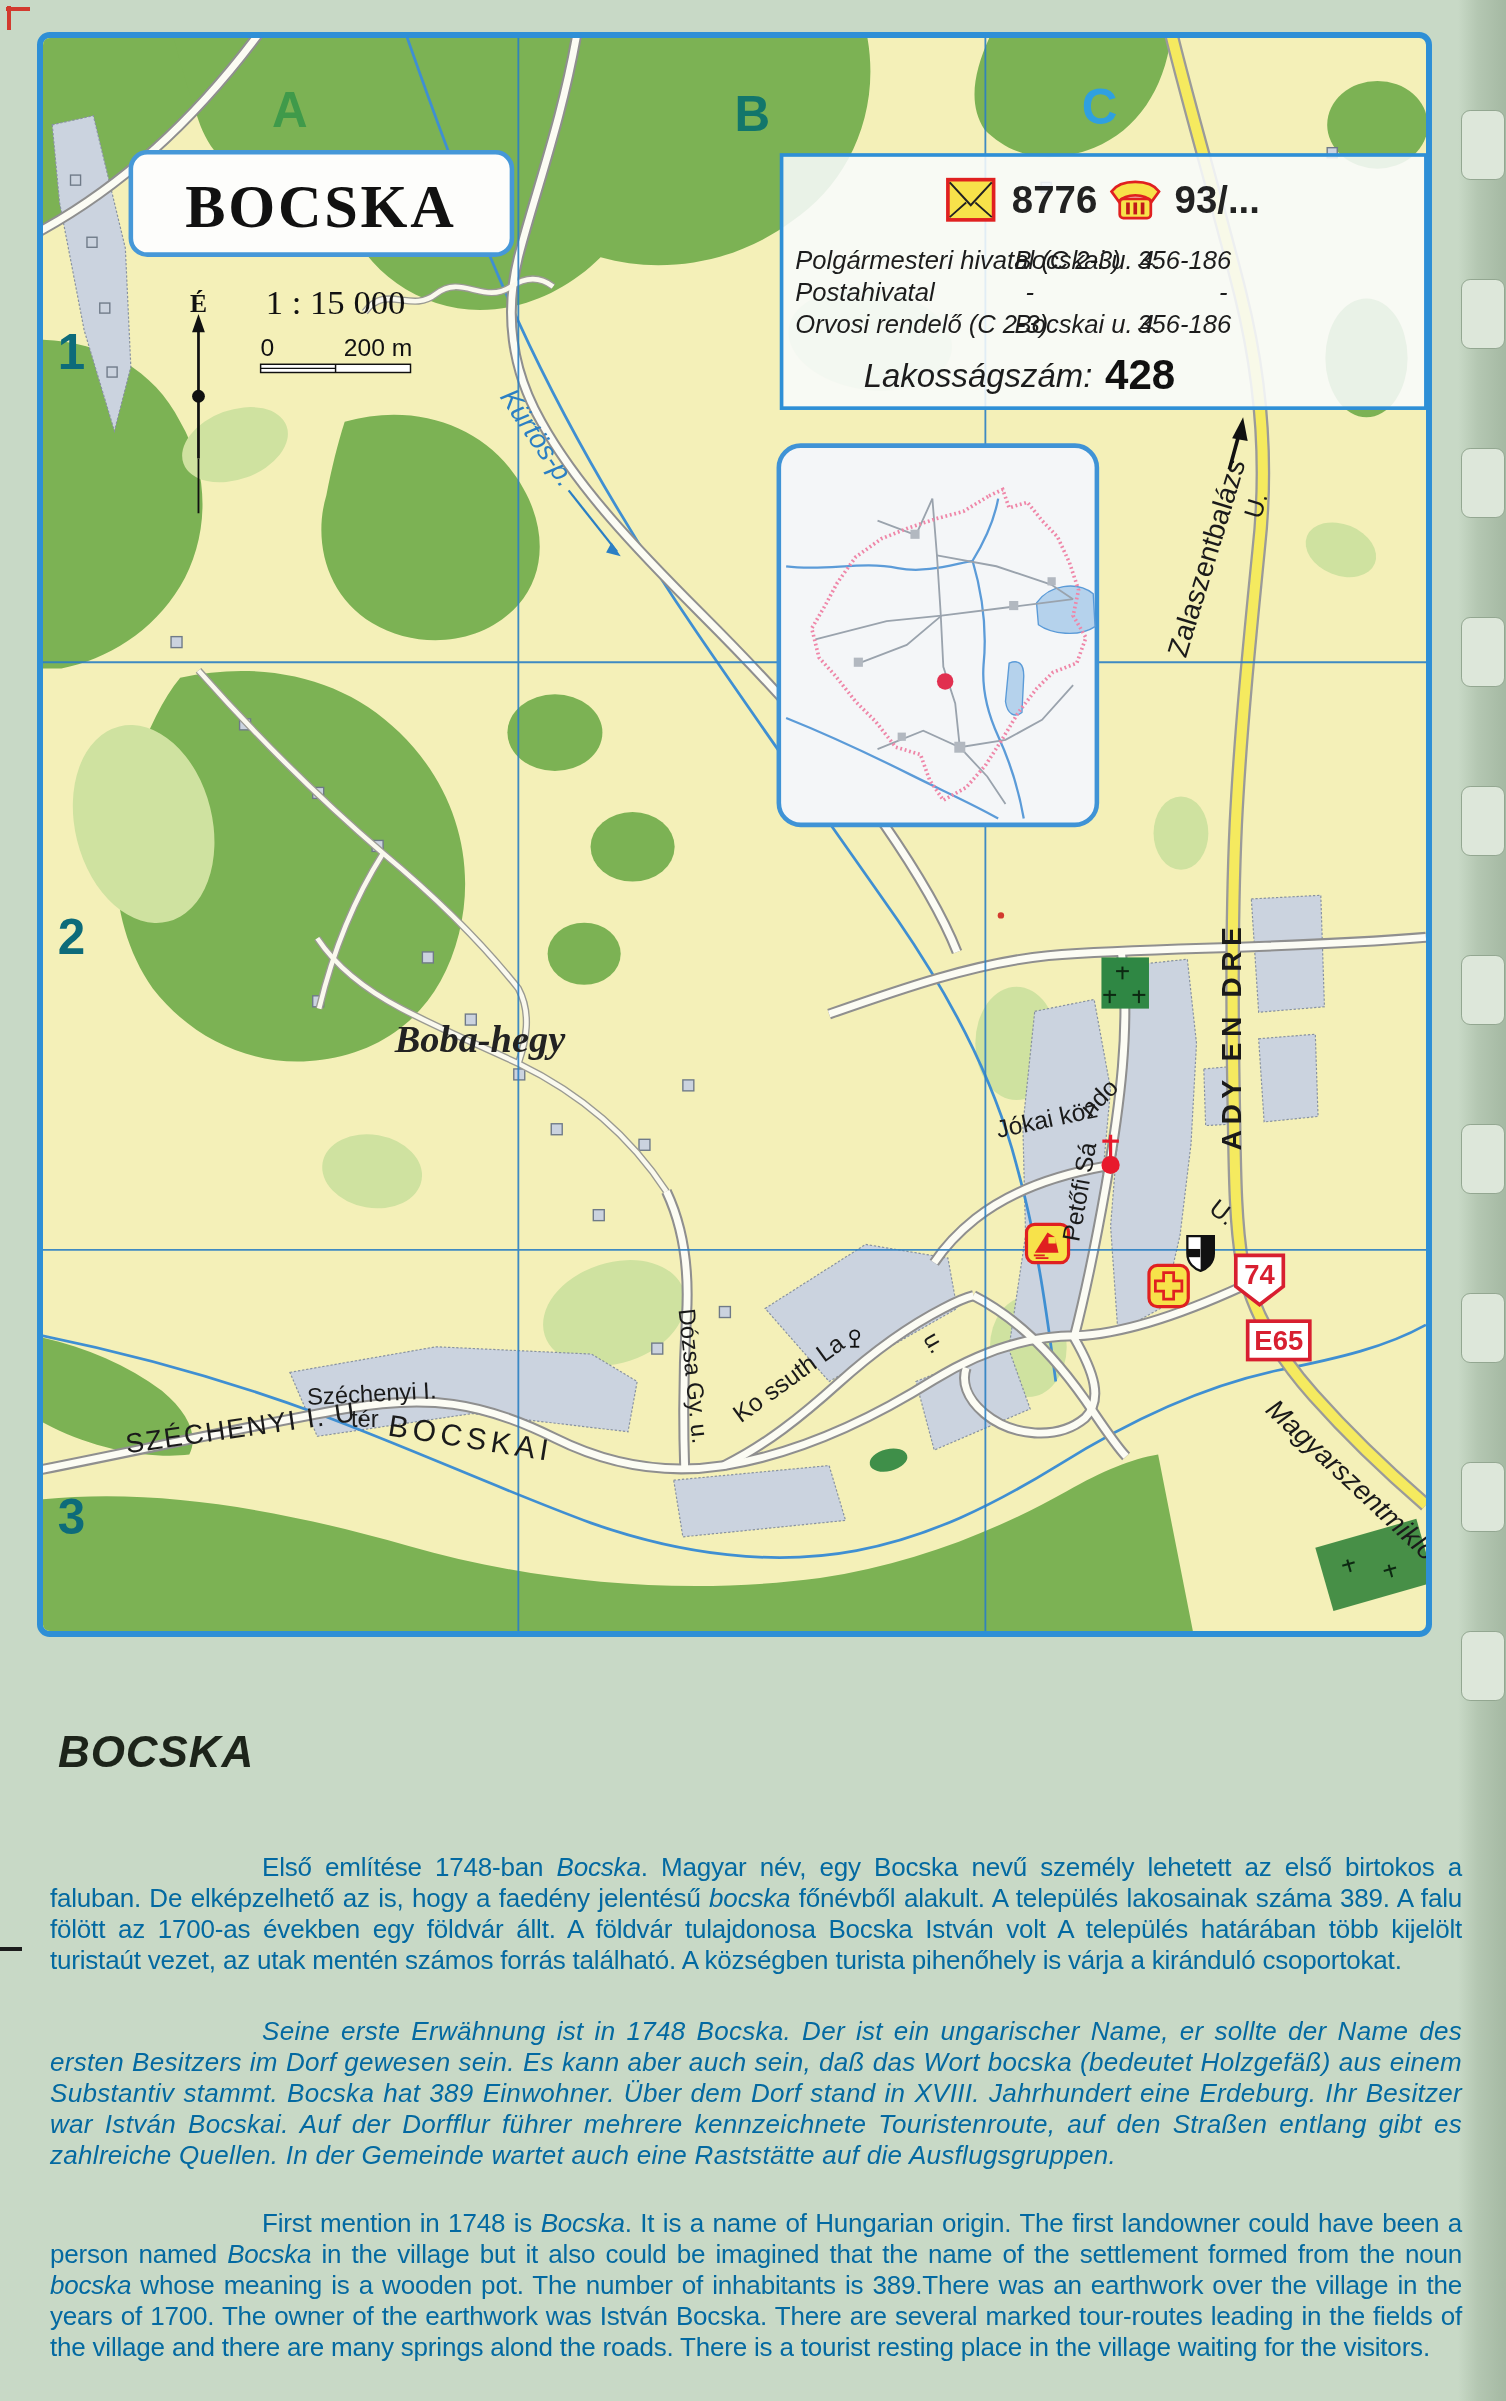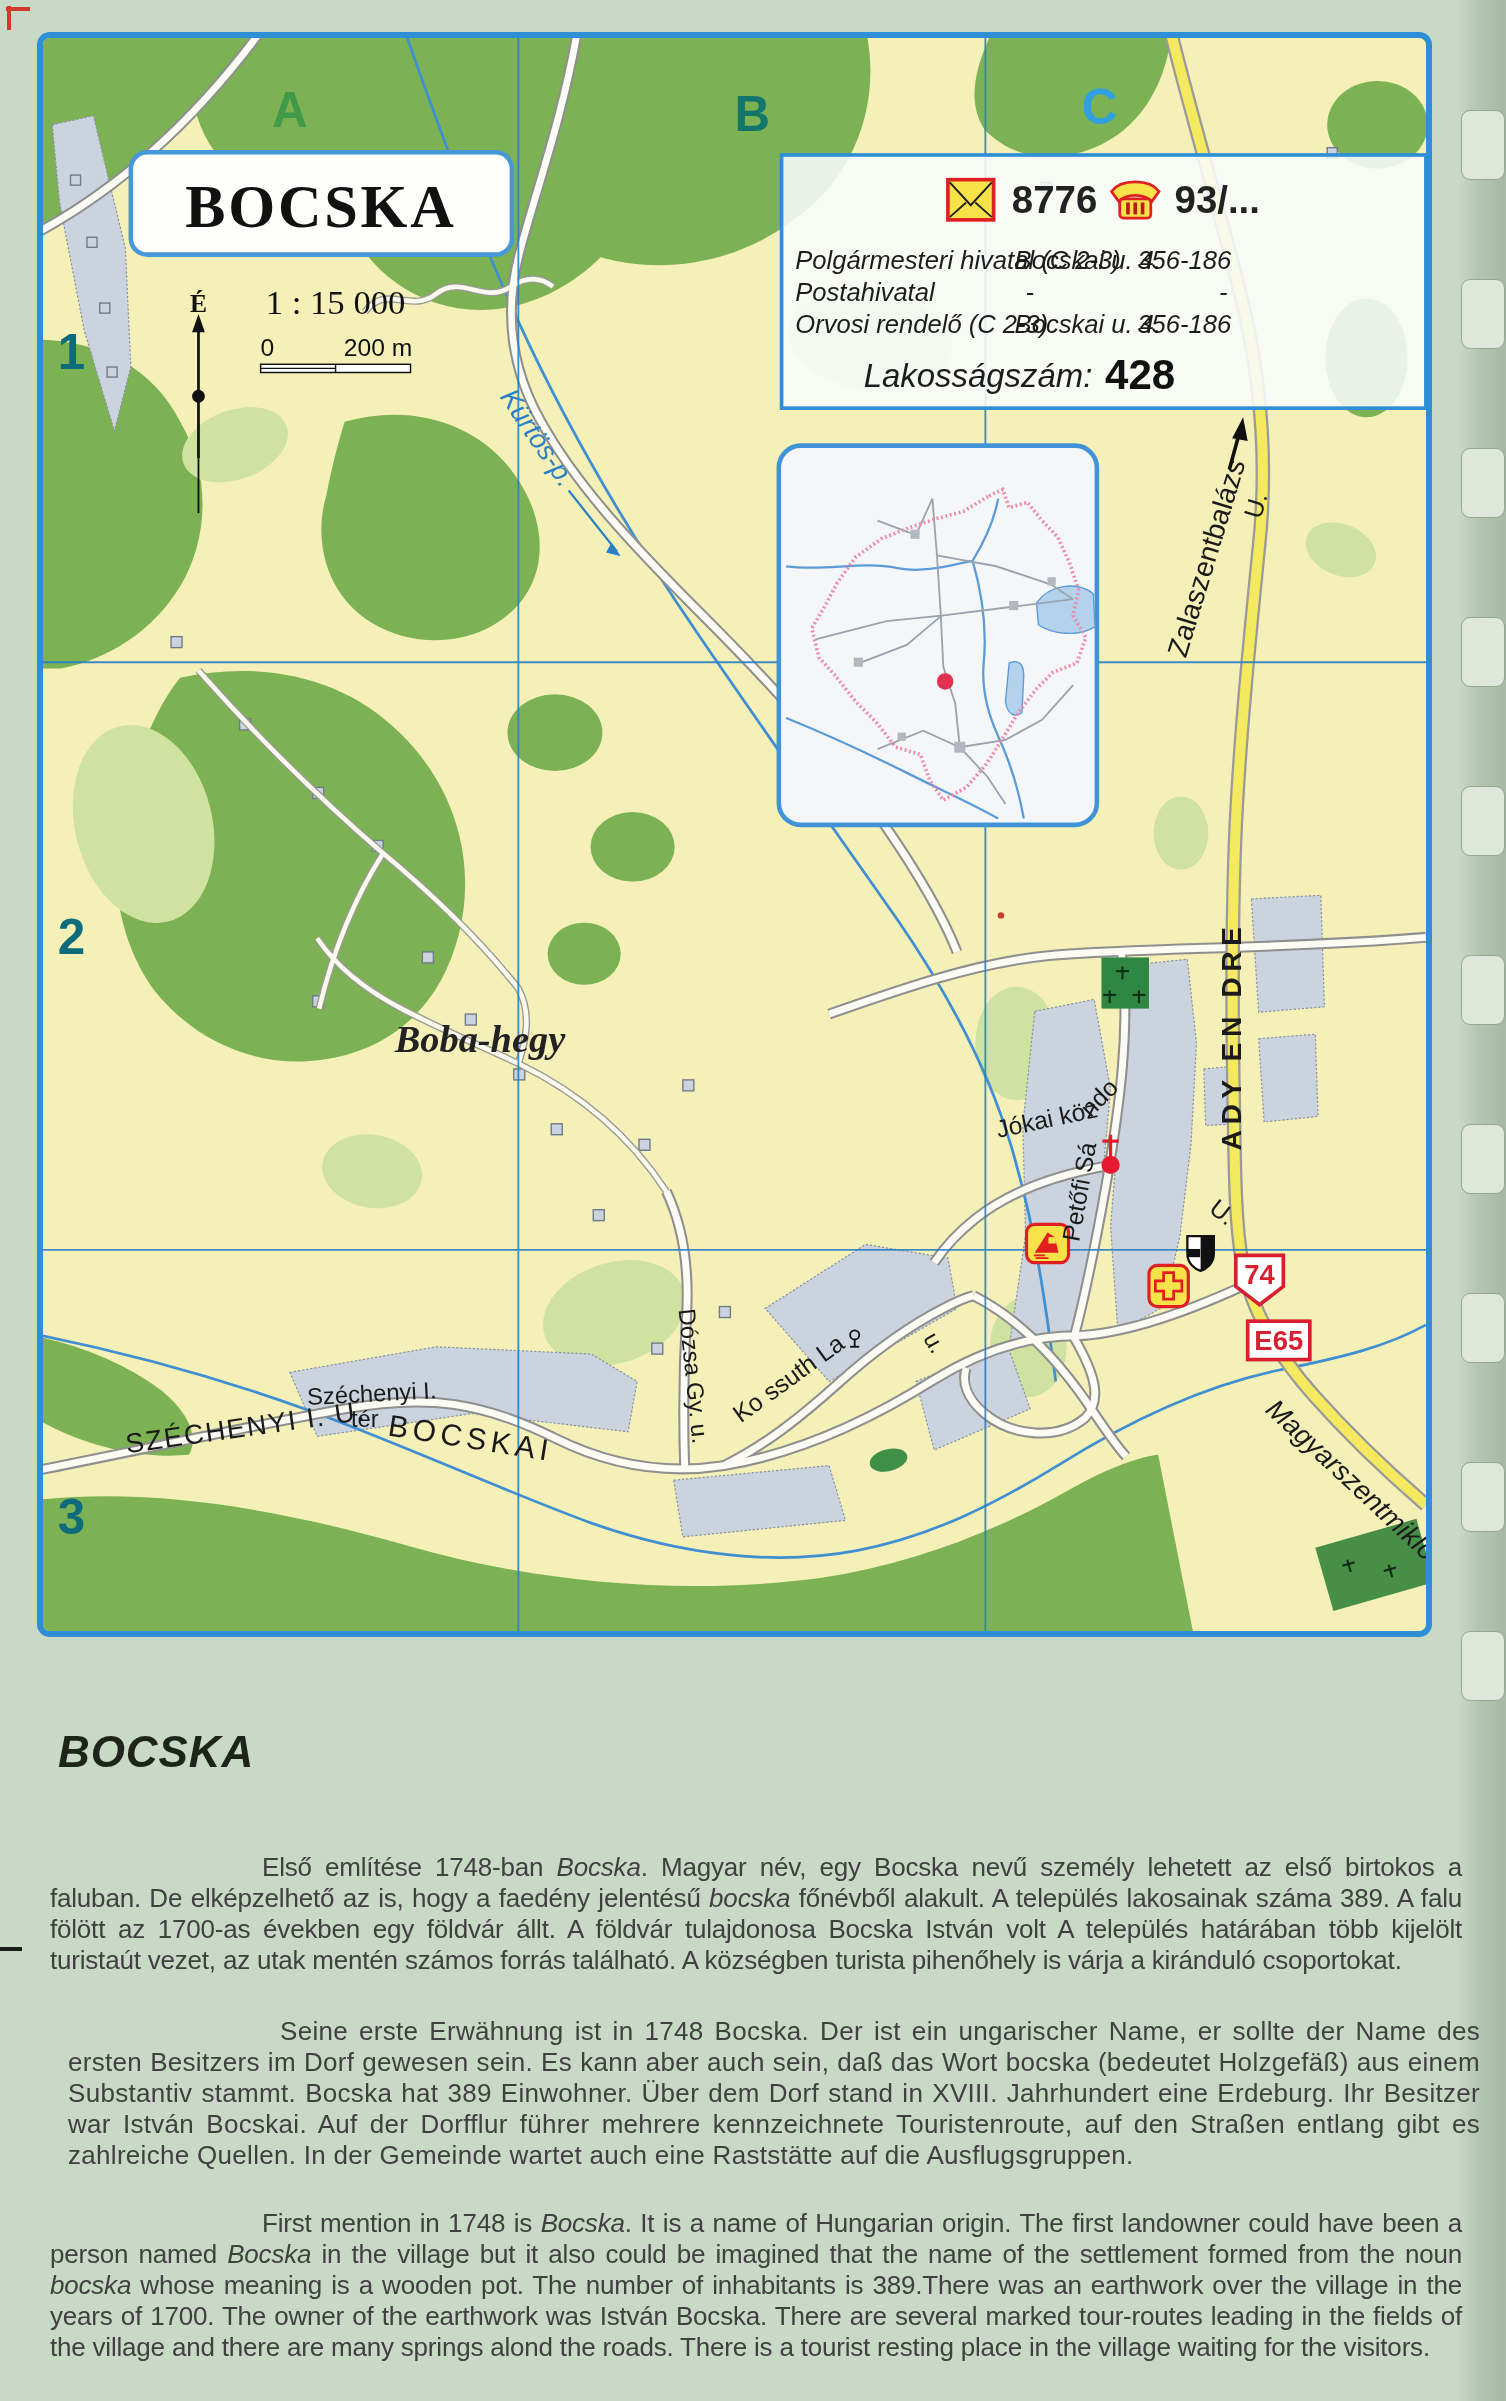--- a/index.html
+++ b/index.html
@@ -25,23 +25,23 @@
   .map-frame svg{display:block;}
 
   .article{position:absolute;left:0;top:1672px;width:1507px;color:#242c22;}
   .article h1{
     position:absolute;left:58px;top:55px;margin:0;
     font-size:44px;font-weight:bold;font-style:italic;letter-spacing:0.9px;color:#1d241a;
   }
   .para{
     position:absolute;left:50px;width:1412px;
     font-size:26px;line-height:31px;text-align:justify;text-indent:212px;
-    letter-spacing:-0.2px;color:#404040;
+    letter-spacing:-0.2px;color:#0369a1;
   }
-  .para.de{letter-spacing:0.3px;margin-left:18px;}
+  .para.de{font-style:italic;letter-spacing:0.3px;}
   .para .it{font-style:italic;}
 </style>
 </head>
 <body>
 
 <div class="regmark-h"></div>
 <div class="regmark-v"></div>
 <div class="left-dash"></div>
 
 <div class="binding">

